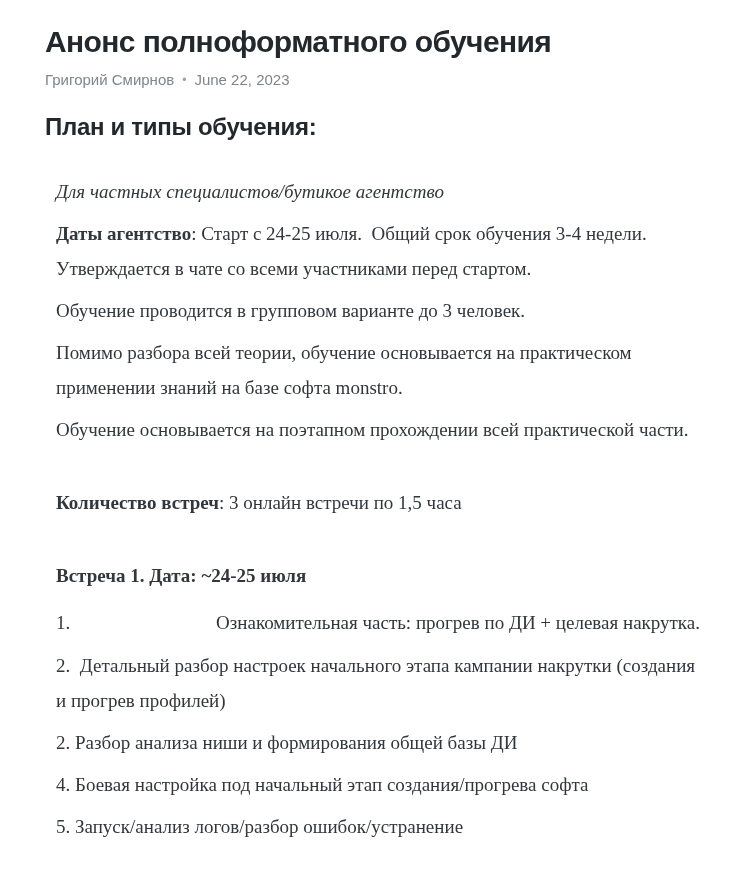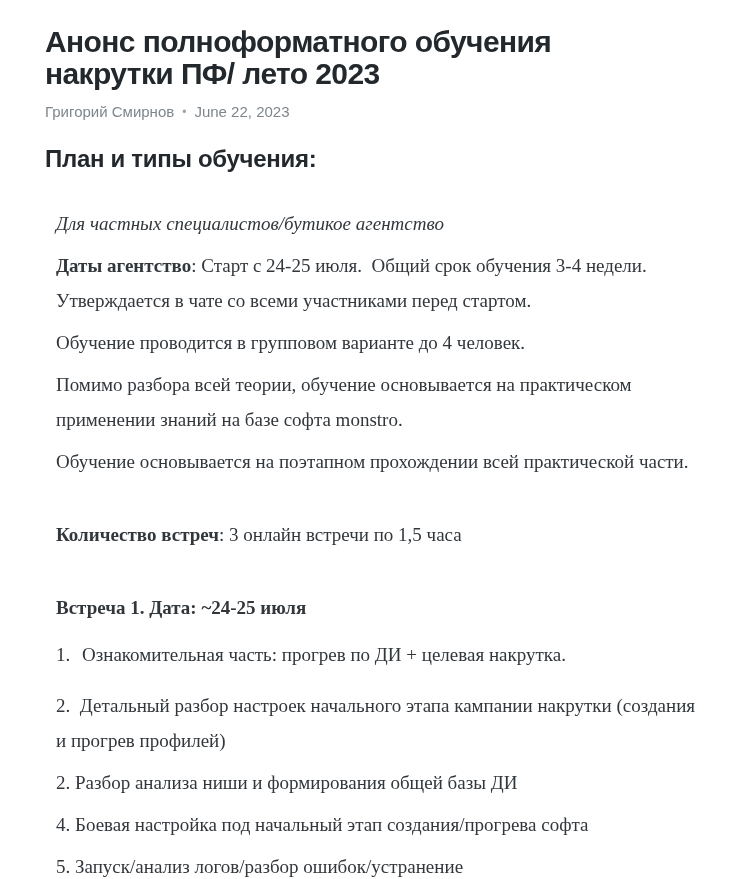--- a/index.html
+++ b/index.html
@@ -61,57 +61,57 @@
   .lead-bold {
     font-weight: 700;
   }
   p.bold-para {
     font-weight: 700;
   }
   .gap-lg {
     margin-top: 38px !important;
   }
   ol.meeting-list {
-    margin: 12px 0 16px 0;
+    margin: 12px 0 8px 0;
     padding-left: 30px;
     font-family: "Liberation Serif", serif;
     font-size: 19px;
     line-height: 35px;
     color: #32373c;
+    text-align: right;
   }
   ol.meeting-list li {
     padding-left: 7px;
     margin: 0 0 7px 0;
   }
 </style>
 </head>
 <body>
 
 <div class="article">
 
   <h1 class="post-title">
     <span class="title-line">Анонс полноформатного обучения</span>
-    <span class="title-line">накрутки ПФ/ лето 2023</span>
   </h1>
 
   <div class="byline">
     <span>Григорий Смирнов</span>
     <span class="sep">•</span>
     <span>June 22, 2023</span>
   </div>
 
   <h2 class="section-heading">План и типы обучения:</h2>
 
   <div class="body-text">
 
     <p class="italic">Для частных специалистов/бутикое агентство</p>
 
     <p><span class="lead-bold">Даты агентство</span><span>: Старт с 24-25 июля.&nbsp; Общий срок обучения 3-4 недели. Утверждается в чате со всеми участниками перед стартом.</span></p>
 
-    <p>Обучение проводится в групповом варианте до 4 человек.</p>
+    <p>Обучение проводится в групповом варианте до 3 человек.</p>
 
     <p>Помимо разбора всей теории, обучение основывается на практическом применении знаний на базе софта monstro.</p>
 
     <p>Обучение основывается на поэтапном прохождении всей практической части.</p>
 
     <p class="gap-lg"><span class="lead-bold">Количество встреч</span><span>: 3 онлайн встречи по 1,5 часа</span></p>
 
     <p class="bold-para gap-lg">Встреча 1. Дата: ~24-25 июля</p>
 
     <ol class="meeting-list">

